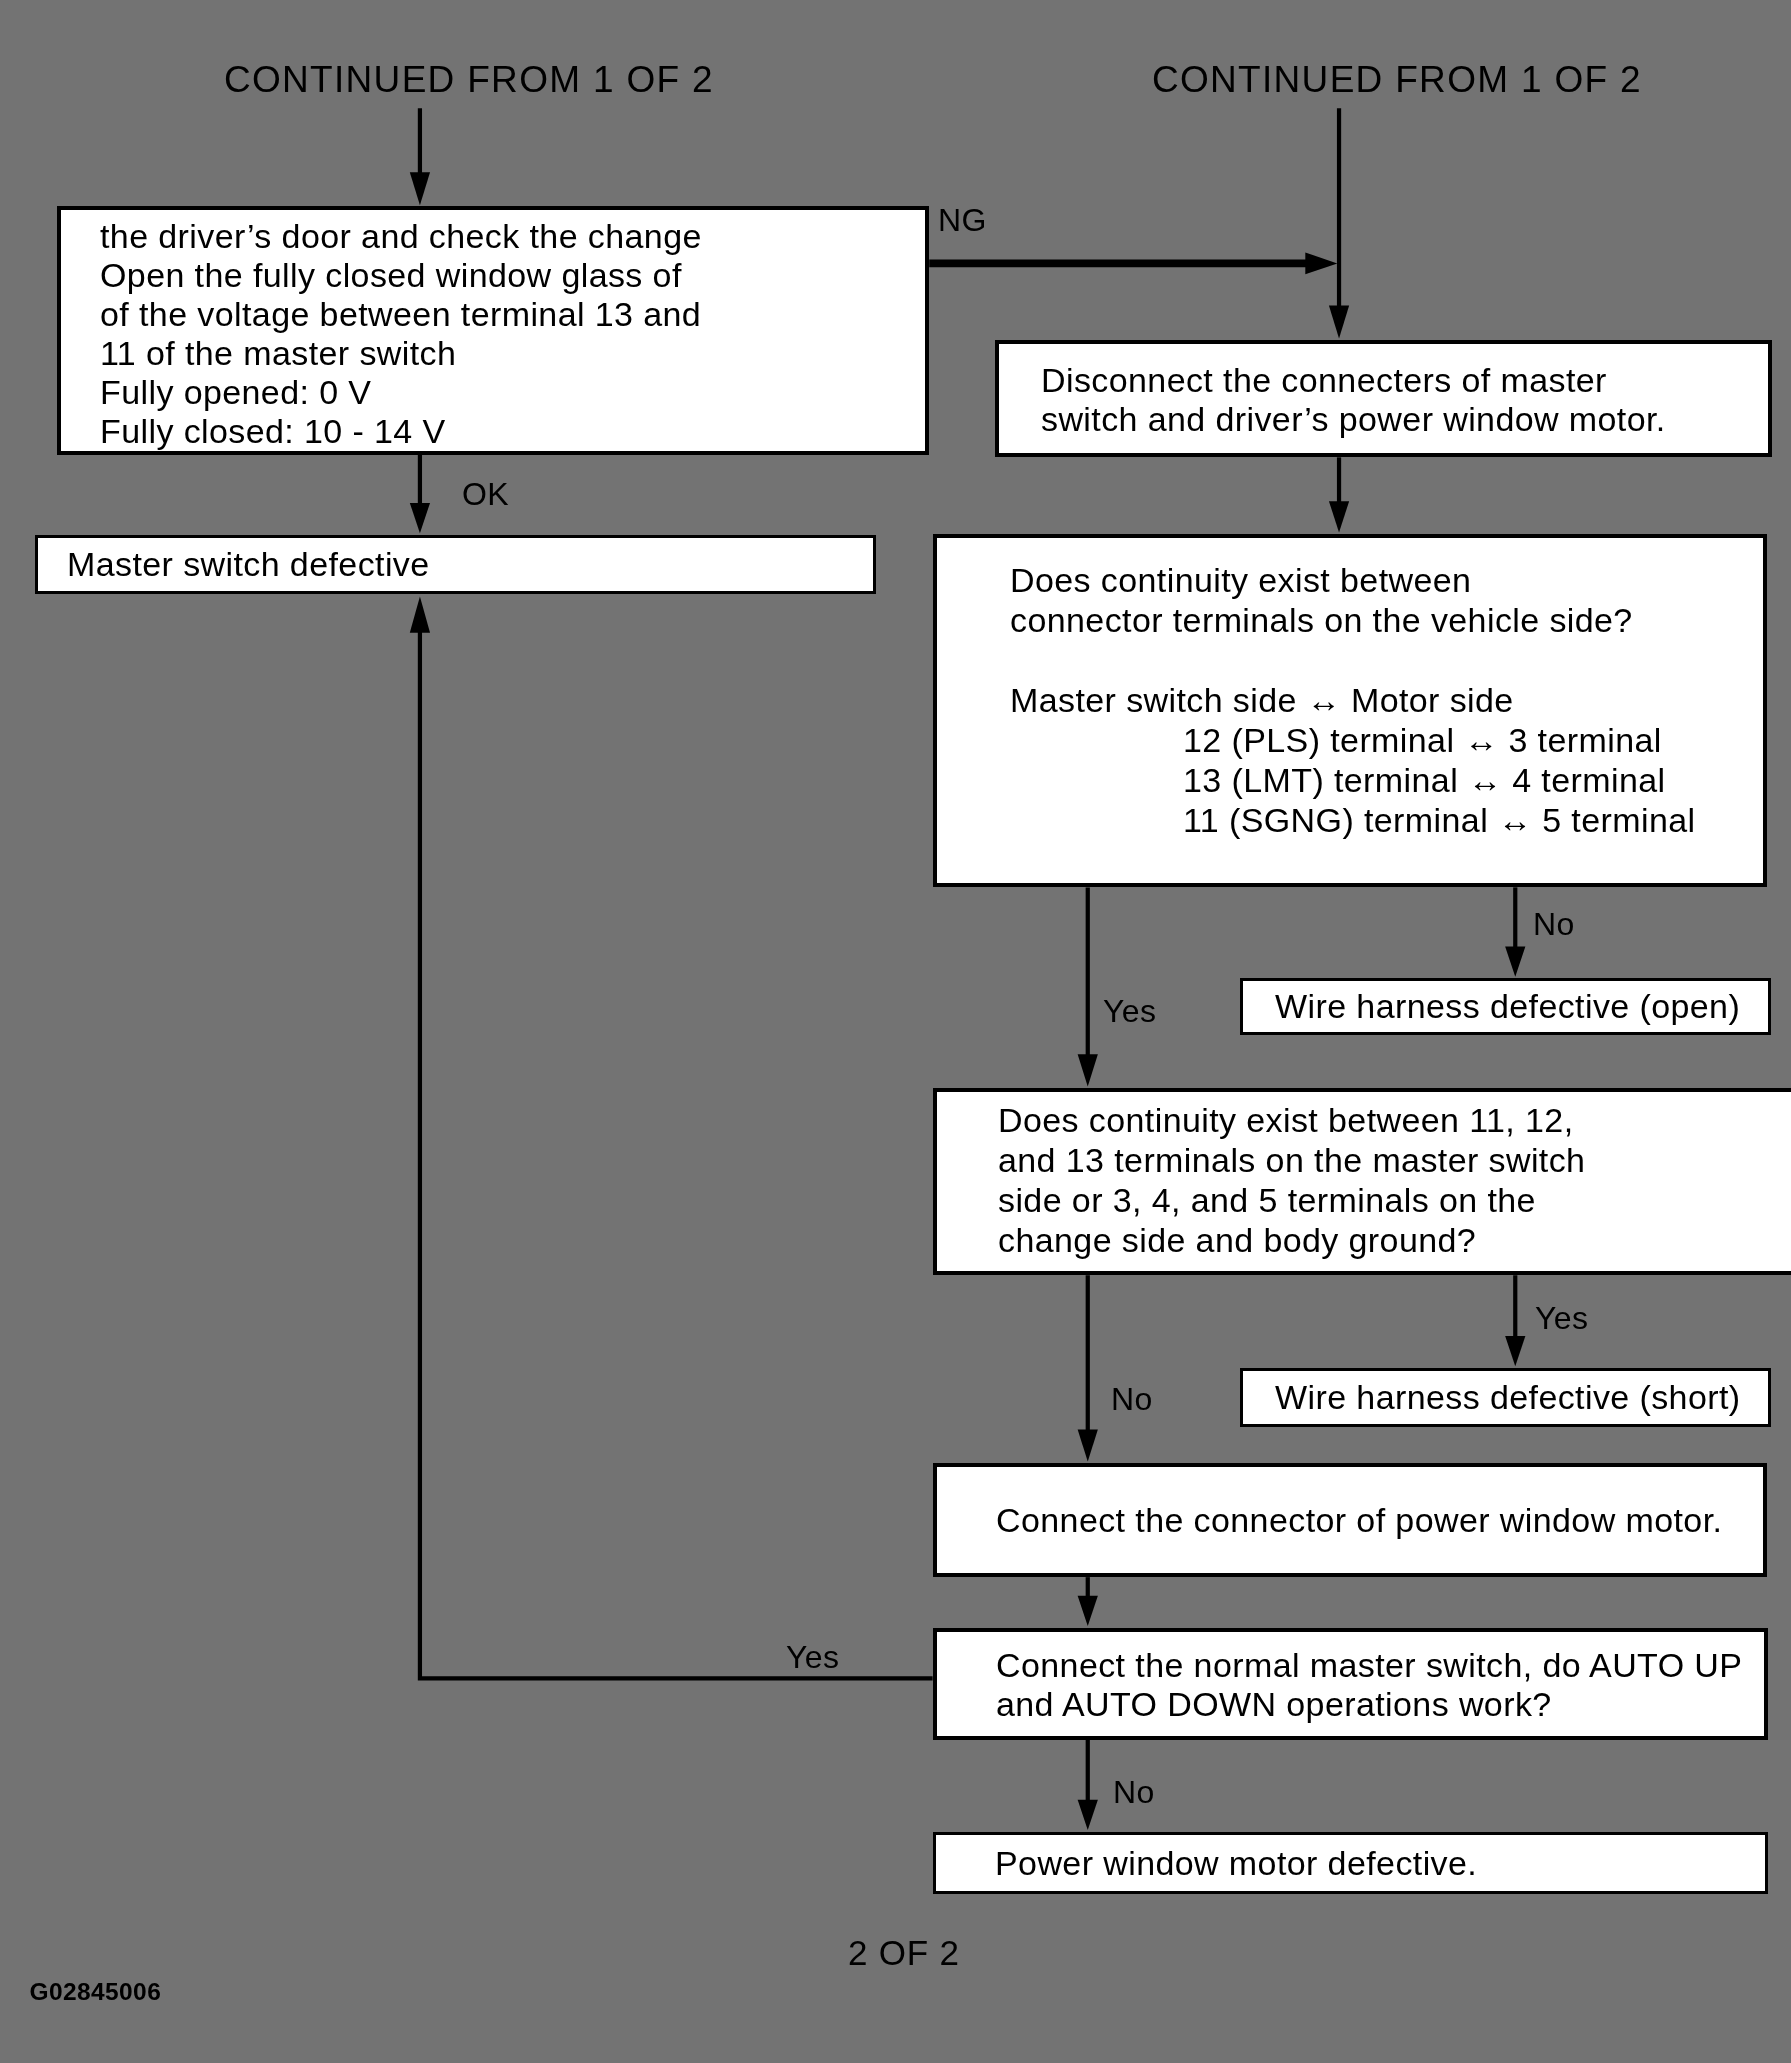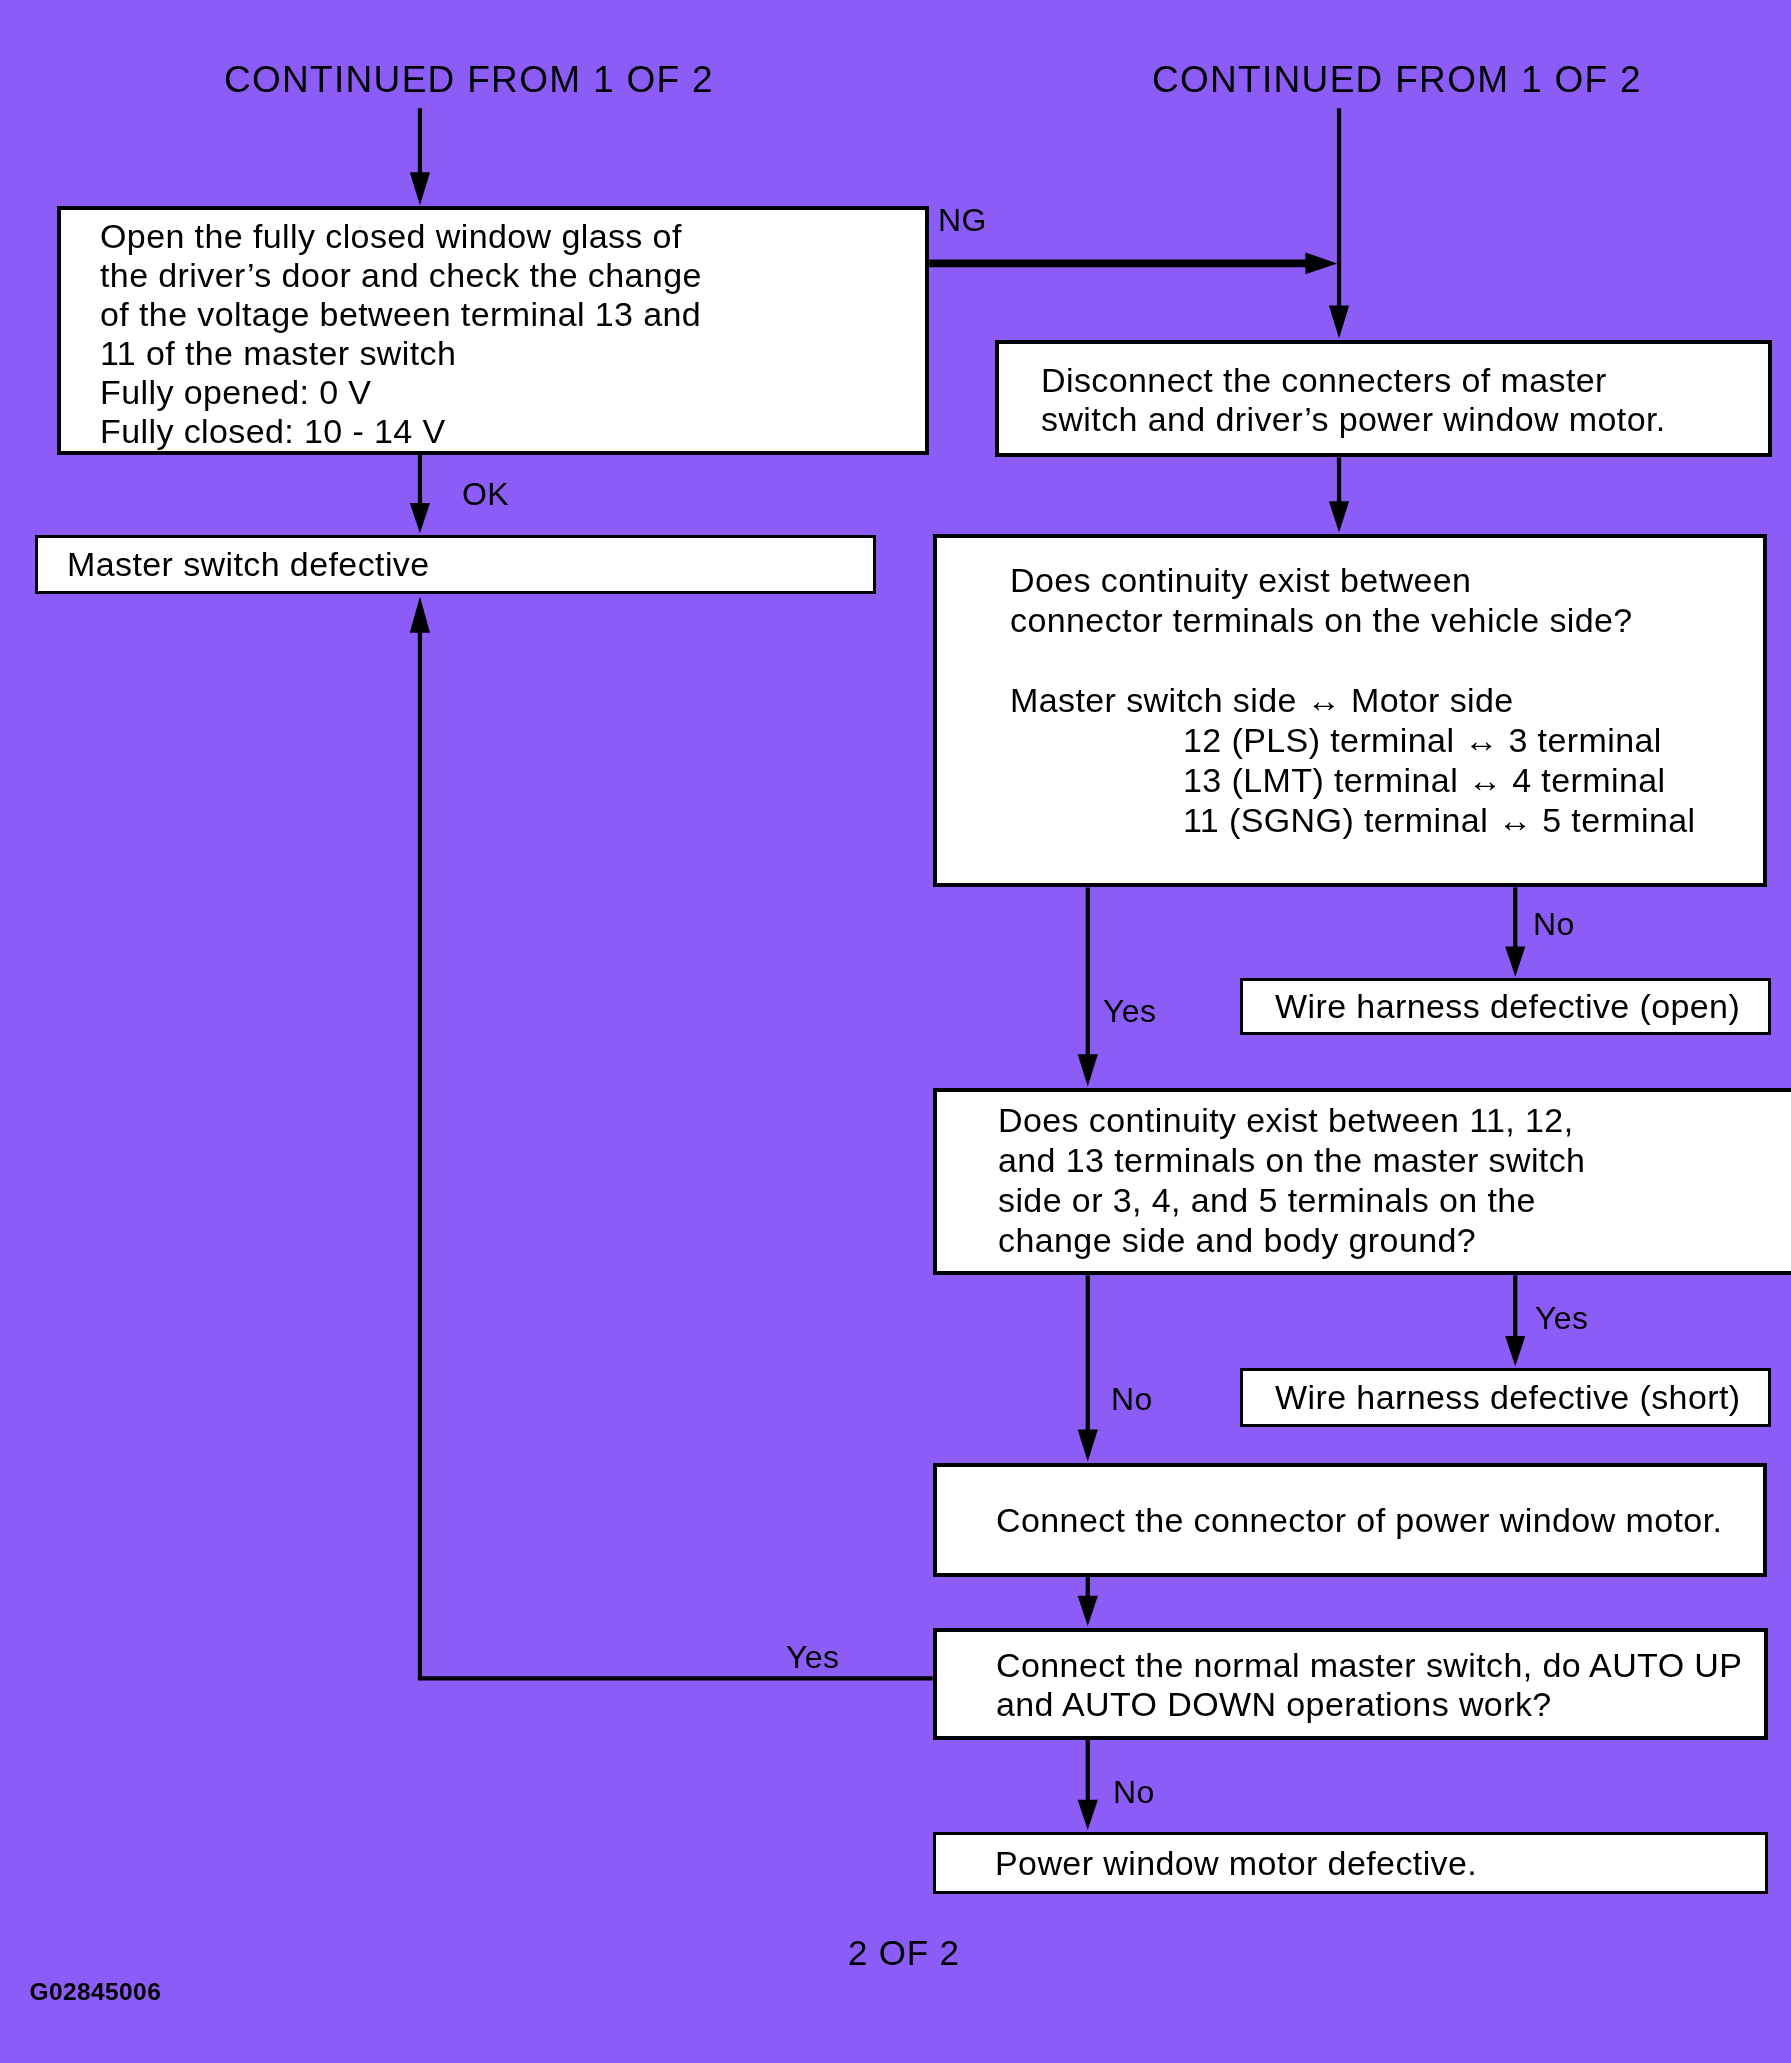--- a/index.html
+++ b/index.html
@@ -1,19 +1,19 @@
 <!DOCTYPE html>
 <html style="font-size:13.5px"><head>
 <meta charset="utf-8">
 <style>
   html,body{margin:0;padding:0;background:#fff;}
   .canvas{
     position:relative;
     width:1791px;height:2064px;
-    background:#8b5cf6;
+    background:#737373;
     color:#000;
     font-family:"Liberation Sans", sans-serif;
     overflow:hidden;
   }
   .connectors{position:absolute;left:0;top:0;}
   .hdr{
     position:absolute;
     font-size:37px;
     letter-spacing:1.3px;
     white-space:pre;
@@ -146,22 +146,22 @@
     <g>
       <path d="M1106 1990 H498 V748" fill="none" stroke="#000" stroke-width="5"></path>
       <polygon points="486,750 510,750 498,707" fill="#000"></polygon>
     </g>
   </svg>
 
   <div class="hdr hdr-left">CONTINUED FROM 1 OF 2</div>
   <div class="hdr hdr-right">CONTINUED FROM 1 OF 2</div>
 
   <div class="box box-a">
+    <div class="tline">the driver’s door and check the change</div>
     <div class="tline">Open the fully closed window glass of</div>
-    <div class="tline">the driver’s door and check the change</div>
     <div class="tline">of the voltage between terminal 13 and</div>
     <div class="tline">11 of the master switch</div>
     <div class="tline">Fully opened: 0 V</div>
     <div class="tline">Fully closed: 10 - 14 V</div>
   </div>
 
   <div class="box box-b">
     <div class="tline">Disconnect the connecters of master</div>
     <div class="tline">switch and driver’s power window motor.</div>
   </div>

